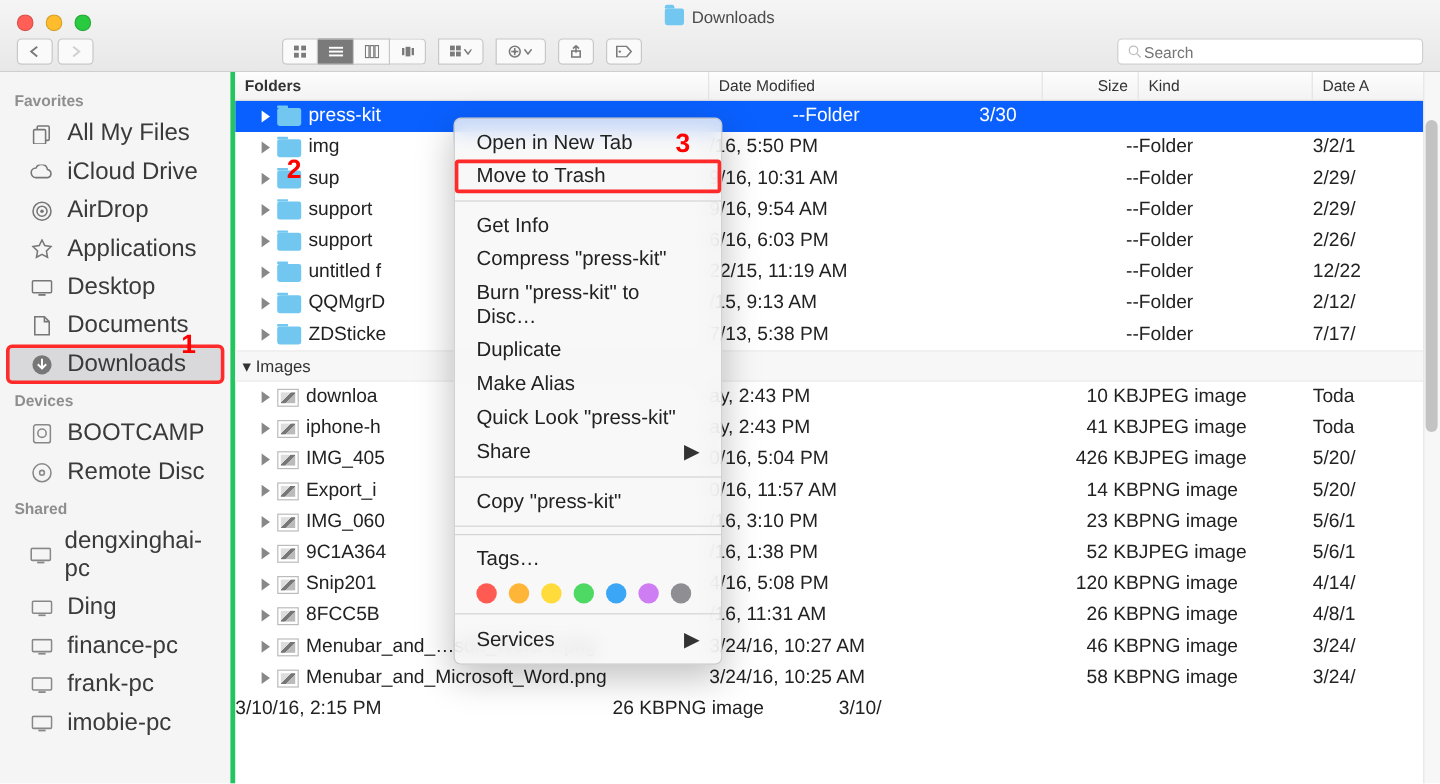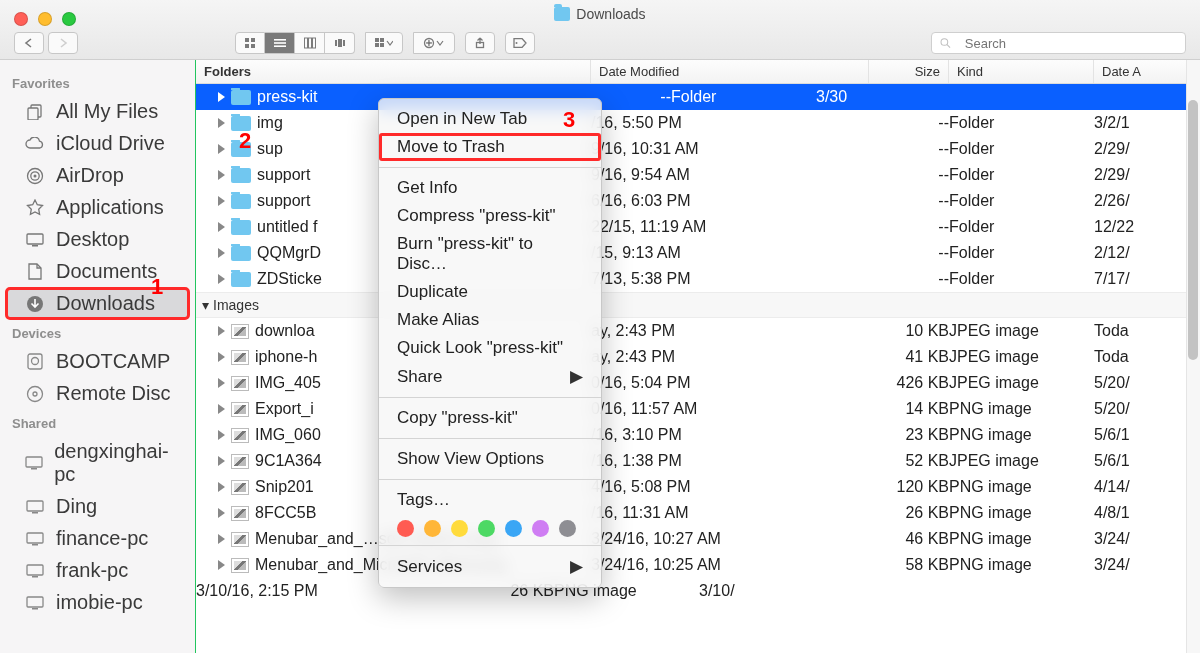--- a/index.html
+++ b/index.html
@@ -24,27 +24,27 @@
   .tb-group .tb-btn:first-child { border-radius: 4px 0 0 4px; }
   .tb-group .tb-btn:last-child { border-radius: 0 4px 4px 0; }
   .tb-group .tb-btn + .tb-btn { border-left: none; }
   .tb-single { border-radius: 4px; }
 
   .window-title-wrap { position:absolute; left:0; right:0; top:6px; text-align:center; pointer-events:none; }
   .window-title { display:inline-flex; align-items:center; gap:6px; color:#4a4a4a; font-size:14px; }
   .win-folder-icon { width:16px; height:14px; background:#71c7f0; border-radius:2px; position:relative; }
   .win-folder-icon:before { content:""; position:absolute; left:0; top:-3px; width:8px; height:3px; background:#71c7f0; border-radius:2px 2px 0 0;}
 
-  .searchbox { position:absolute; right:14px; top:32px; width:255px; height:22px; background:#fff; border:1px solid #cfcfcf; border-radius:4px; display:flex; align-items:center; padding:0 8px; gap:14px; color:#bfbfbf; }
+  .searchbox { position:absolute; right:14px; top:32px; width:255px; height:22px; background:#fff; border:1px solid #cfcfcf; border-radius:4px; display:flex; align-items:center; padding:0 8px; gap:2px; color:#bfbfbf; }
   .searchbox svg { width:12px; height:12px; color:#bfbfbf; }
   .searchbox input { border:none; outline:none; width:100%; font-size:13px; color:#888; }
 
   
   .main { display:flex; height:calc(100% - 60px); }
-  .sidebar { width: 196px; background:#f6f5f6; border-right:1px solid #22c55e; padding-top:10px; overflow:hidden; }
+  .sidebar { width: 196px; background:#f6f5f6; border-right:4px solid #22c55e; padding-top:10px; overflow:hidden; }
   .sb-heading { font-size:13px; color:#8e8e8e; font-weight:600; padding:6px 10px 4px 12px; }
   .sb-item { display:flex; align-items:center; gap:10px; padding:4px 10px 4px 18px; font-size:20px; color:#3a3a3a; border-radius:4px; margin:1px 6px; }
   .sb-item .ico { width:22px; display:flex; justify-content:center; color:#777; }
   .sb-item.selected { background:#d9d9db; }
   .red-highlight { outline: 3px solid #ff2a2a; outline-offset:-2px; border-radius:4px; }
 
   
   .content { flex:1; display:flex; flex-direction:column; position:relative; }
   .header-row { display:flex; align-items:center; height:24px; background:linear-gradient(#fdfdfd,#f3f3f3); border-bottom:1px solid #dcdcdc; font-size:13px; color:#333; }
   .hcell { padding:0 8px; border-right:1px solid #e3e3e3; height:100%; display:flex; align-items:center; }
@@ -572,23 +572,20 @@
     </div>
     <div class="ctx-item">
       <span>Share</span>
       <span class="ctx-arrow">▶</span>
     </div>
     <div class="ctx-sep"></div>
     <div class="ctx-item">
       <span>Copy "press-kit"</span>
     </div>
     <div class="ctx-sep"></div>
-    <div class="ctx-item">
-      <span>Show View Options</span>
-    </div>
     <div class="ctx-sep"></div>
     <div class="ctx-item">
       <span>Tags…</span>
     </div>
     <div class="tags">
       <div class="tag-dot" style="background: rgb(255, 91, 82);"></div>
       <div class="tag-dot" style="background: rgb(255, 182, 56);"></div>
       <div class="tag-dot" style="background: rgb(255, 219, 60);"></div>
       <div class="tag-dot" style="background: rgb(77, 217, 100);"></div>
       <div class="tag-dot" style="background: rgb(58, 166, 245);"></div>

